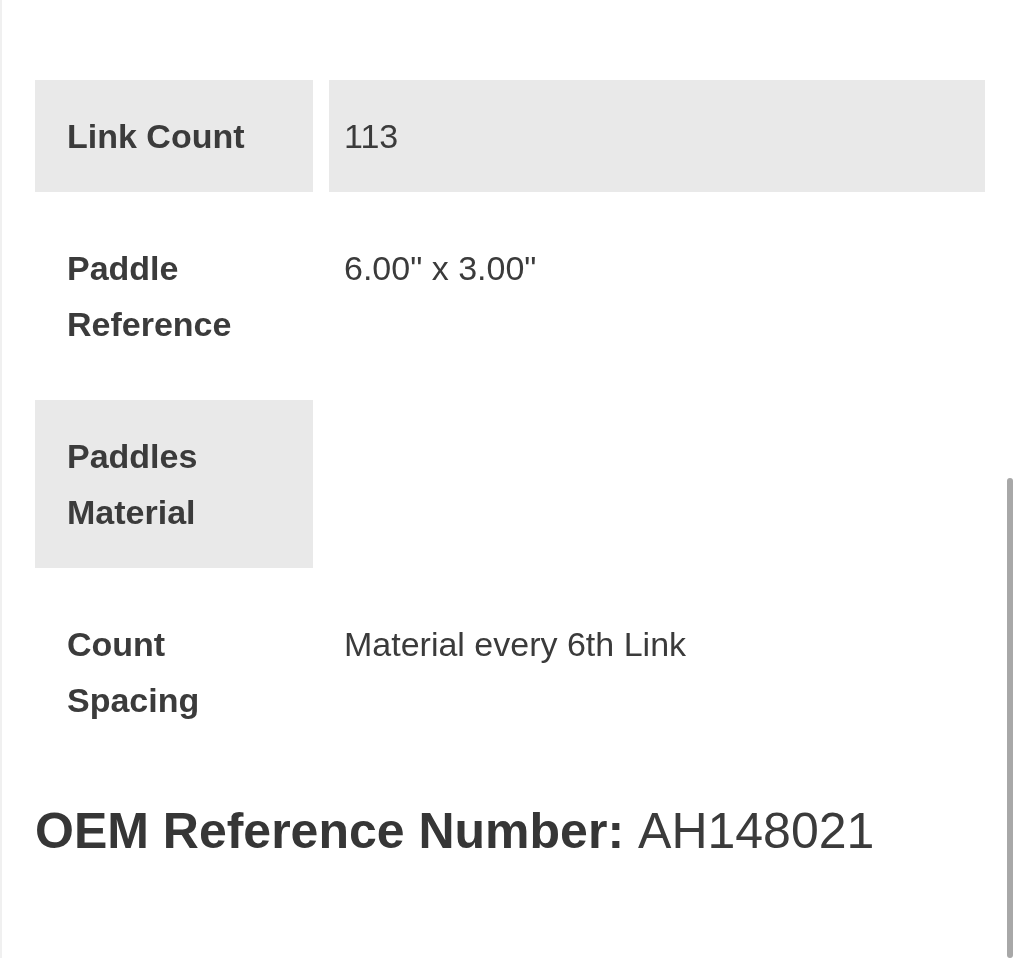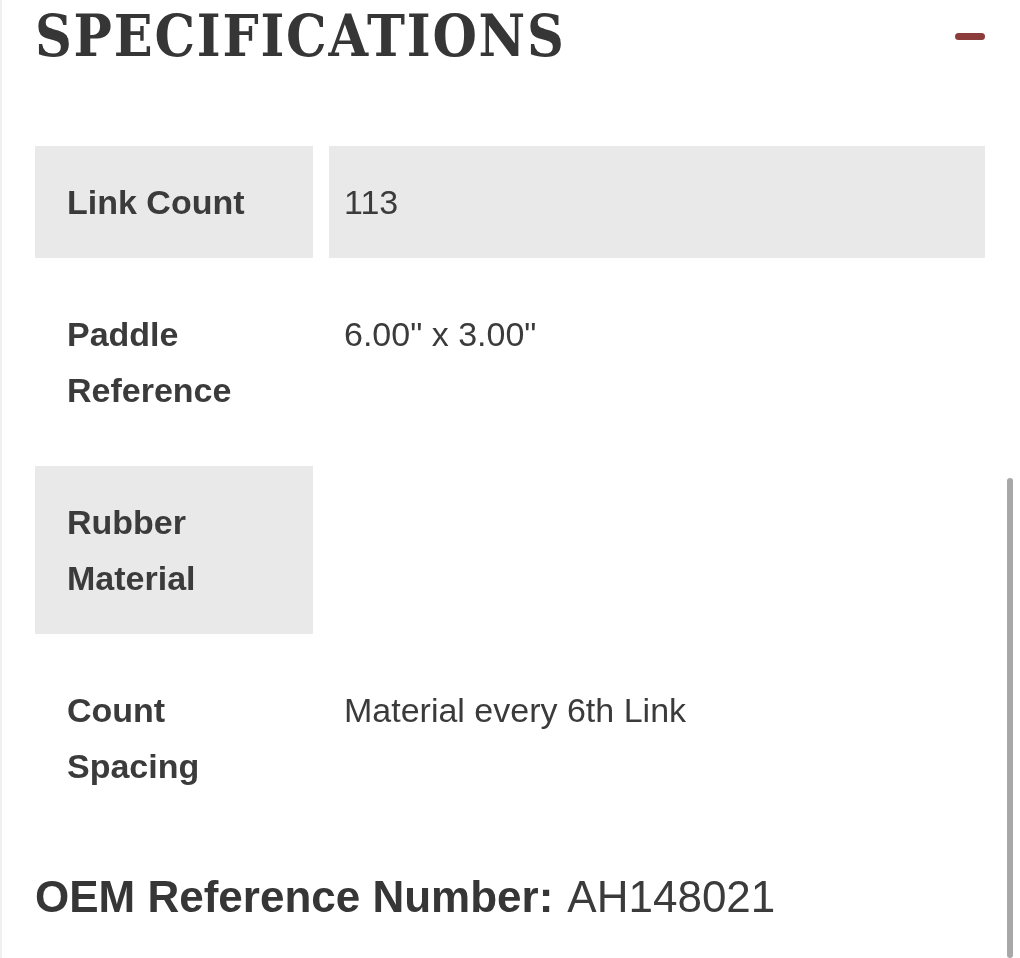--- a/index.html
+++ b/index.html
@@ -61,21 +61,21 @@
     line-height: 56px;
     background: transparent;
   }
   .spec-row.shaded .spec-cell {
     background: var(--shaded, #e9e9e9);
   }
   .spec-label { font-weight: 700; }
   .spec-value { font-weight: 400; padding-left: 15px; }
   .oem-line {
     margin-top: 52px;
-    font-size: 44px;
+    font-size: 50px;
     line-height: 46px;
     white-space: nowrap;
   }
   .oem-label { font-weight: 700; color: #363636; }
   .oem-value { font-weight: 400; margin-left: 14px; color: #3b3b3b; }
   .scrollbar-thumb {
     position: absolute;
     right: 7px;
     top: 478px;
     width: 6px;
@@ -85,39 +85,35 @@
     cursor: default;
   }
 </style>
 </head>
 <body>
 
 <div class="page-edge"></div>
 
 <div class="content">
 
-  <div class="section-header">
-    <div class="section-title">SPECIFICATIONS</div>
-    <div class="minus-bar"></div>
-  </div>
 
   <div class="spec-table">
 
     <div class="spec-row shaded">
       <div class="spec-cell spec-label">Link Count</div>
       <div class="spec-cell spec-value">113</div>
     </div>
 
     <div class="spec-row">
       <div class="spec-cell spec-label">Paddle Reference</div>
       <div class="spec-cell spec-value">6.00" x 3.00"</div>
     </div>
 
     <div class="spec-row shaded">
-      <div class="spec-cell spec-label">Rubber Material</div>
+      <div class="spec-cell spec-label">Paddles Material</div>
     </div>
 
     <div class="spec-row">
       <div class="spec-cell spec-label">Count Spacing</div>
       <div class="spec-cell spec-value">Material every 6th Link</div>
     </div>
 
   </div>
 
   <div class="oem-line">

